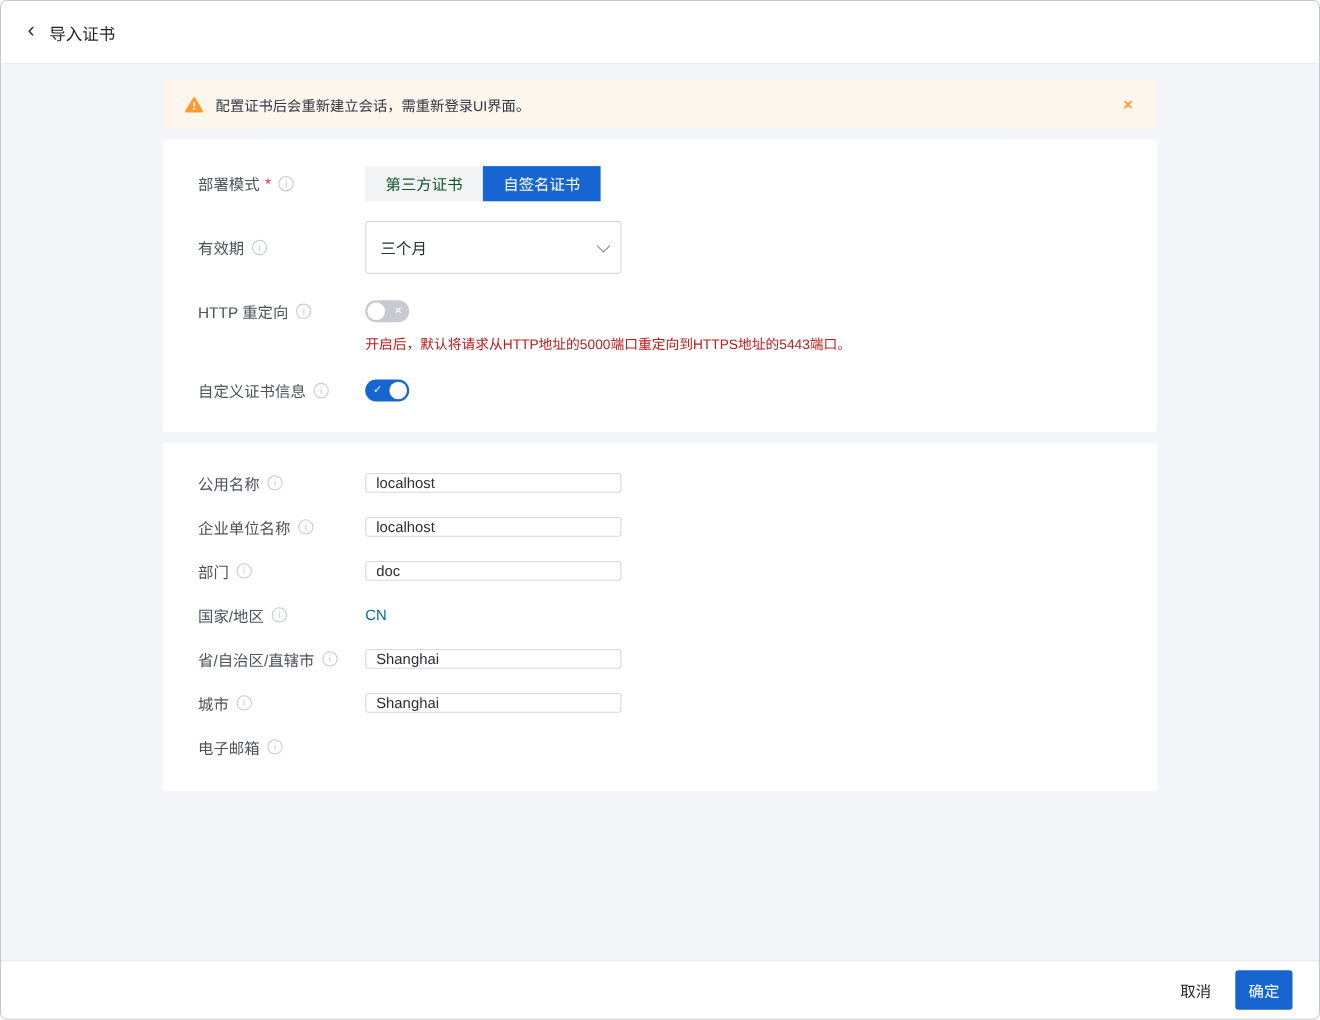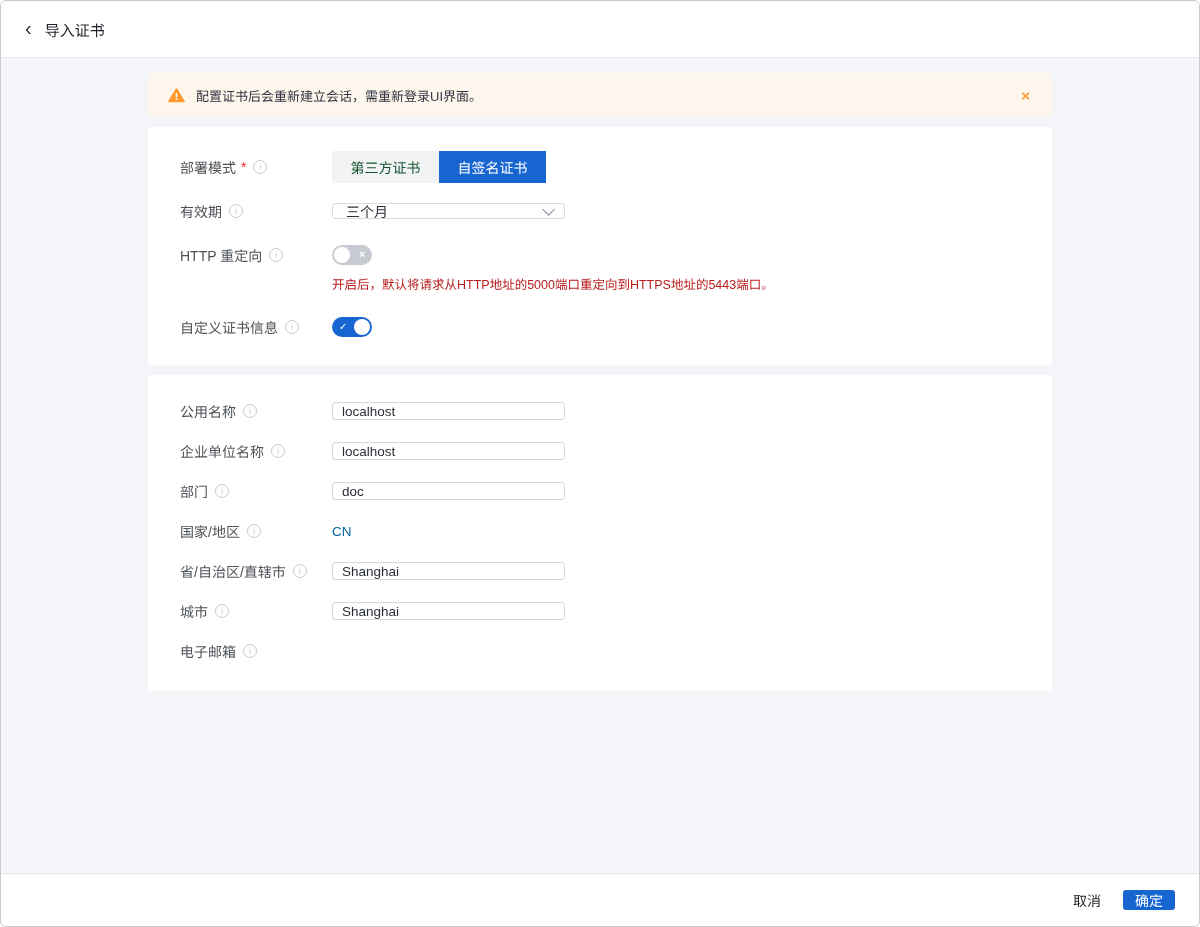--- a/index.html
+++ b/index.html
@@ -66,21 +66,21 @@
   .seg-btn {
     min-width:107px; height:32px; padding:0 18px;
     font-size:14px; display:flex; align-items:center; justify-content:center;
     cursor:pointer; border:none; background:#f2f3f5; color:#14532d;
     font-family:inherit;
   }
   .seg-btn.selected { background:var(--accent); color:#ffffff; }
 
   
   .select-box {
-    width:233px; height:16px; background:#ffffff;
+    width:233px; height:48px; background:#ffffff;
     border:1px solid #d8dadd; border-radius:3px;
     display:flex; align-items:center; padding:0 13px; cursor:pointer;
   }
   .select-value { font-size:14px; color:#2a2f36; }
   .select-arrow {
     margin-left:auto; width:9px; height:9px;
     border-right:1.5px solid #86909c; border-bottom:1.5px solid #86909c;
     transform:rotate(45deg) translateY(-3px);
   }
 
@@ -111,21 +111,21 @@
   .static-value { font-size:13.5px; color:#0369a1; }
 
   
   .footer {
     flex:0 0 53px; background:#ffffff; border-top:1px solid #e5e6eb;
     display:flex; align-items:center; justify-content:flex-end;
     padding:0 24px; gap:22px;
   }
   .cancel-link { font-size:14px; color:#1f2329; cursor:pointer; }
   .confirm-btn {
-    min-width:50px; height:20px; padding:0 12px;
+    min-width:50px; height:36px; padding:0 12px;
     background:var(--accent); color:#ffffff; border:none; border-radius:3px;
     font-size:14px; cursor:pointer; font-family:inherit;
   }
 </style>
 </head>
 <body>
 
 <div class="window">
 
   <div class="topbar">

